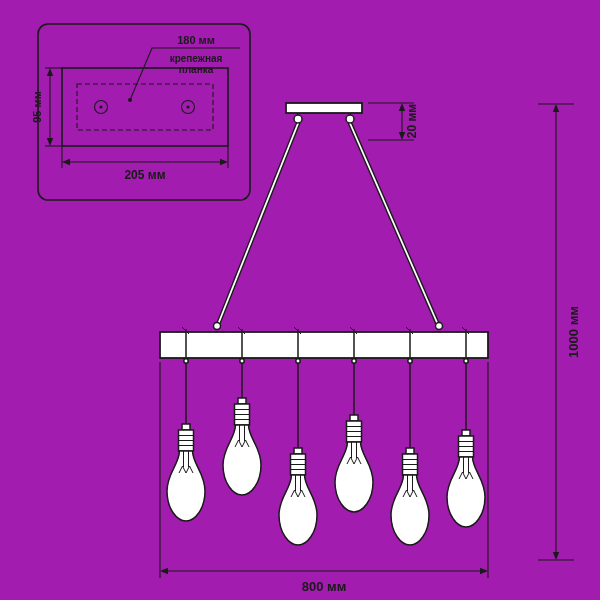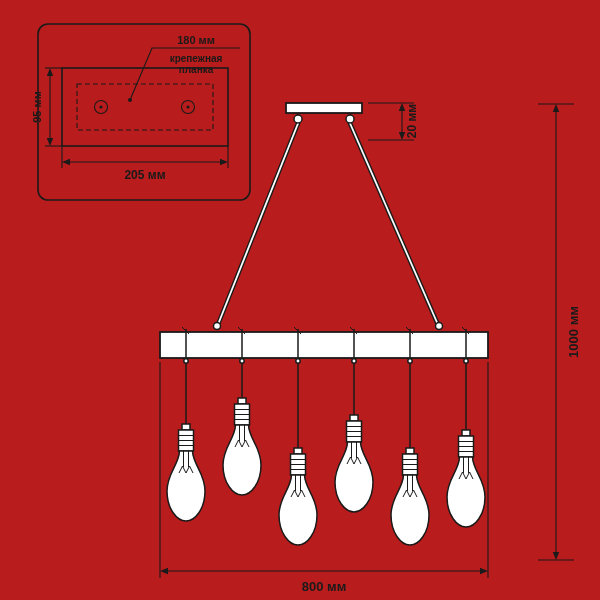--- a/index.html
+++ b/index.html
@@ -1,18 +1,18 @@
 <!DOCTYPE html>
 <html><head>
 <meta charset="utf-8">
 <style>
   html,body { margin:0; padding:0; background:#ffffff; }
   .canvas {
     width:600px; height:600px; position:relative;
-    background:#b91c1c; overflow:hidden;
+    background:#a21caf; overflow:hidden;
     font-family:"Liberation Sans", sans-serif;
   }
   svg text {
     font-family:"Liberation Sans", sans-serif;
     font-weight:bold;
     fill:#1a1a1a;
   }
   .ln  { stroke:#1a1a1a; stroke-width:1.6; fill:none; }
   .ln2 { stroke:#1a1a1a; stroke-width:1.8; fill:#ffffff; }
   .thin{ stroke:#1a1a1a; stroke-width:1.1; fill:none; }

